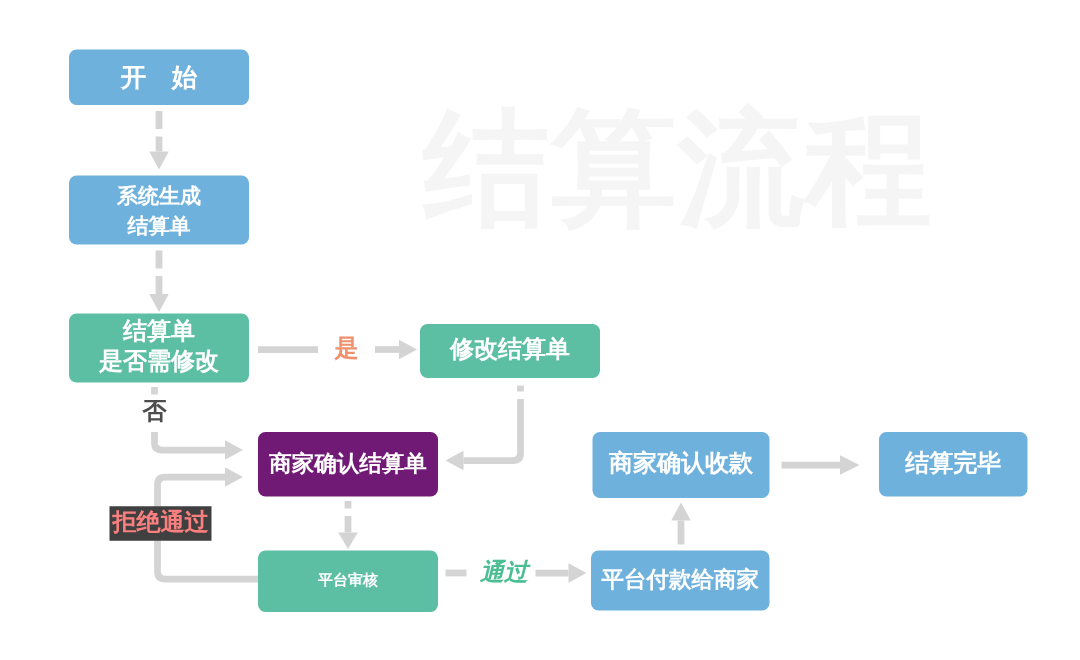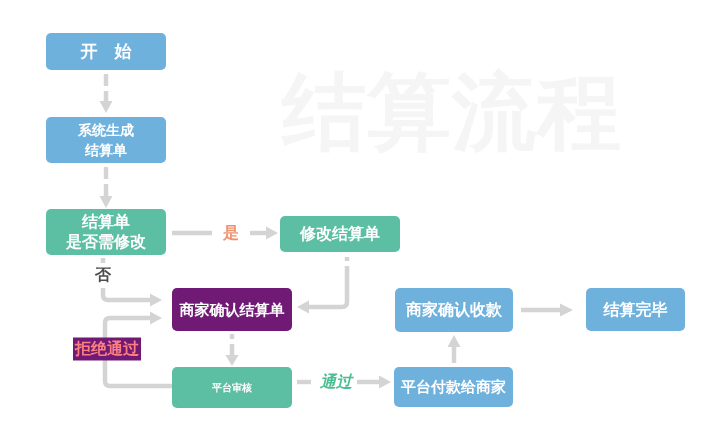--- a/index.html
+++ b/index.html
@@ -31,21 +31,21 @@
   .n-pay{left:394px;top:367px;width:119px;height:40px;font-size:15px;}
   .n-receive{left:395px;top:288px;width:118px;height:44px;font-size:16px;}
   .n-finish{left:586px;top:288px;width:99px;height:43px;font-size:16px;}
   .edge-label{
     position:absolute;transform:translate(-50%,-50%);
     font-weight:bold;font-size:16px;z-index:3;white-space:nowrap;
   }
   .l-yes{left:231px;top:233px;color:#f0916e;}
   .l-no{left:103px;top:275px;color:#4d4d4d;}
   .l-pass{left:336px;top:382px;color:#4cbe93;font-style:italic;}
-  .l-reject{left:107px;top:349px;color:#fb7f7f;background:#701a75;padding:1px 2px;}
+  .l-reject{left:107px;top:349px;color:#fb7f7f;background:#404040;padding:1px 2px;}
 </style>
 </head>
 <body>
 
 <div id="canvas">
 
   <div id="watermark">结算流程</div>
 
   <svg class="connectors" width="720" height="440" viewBox="0 0 720 440">
     <g stroke="#d4d4d4" stroke-width="4.5" fill="none" stroke-linecap="butt">

